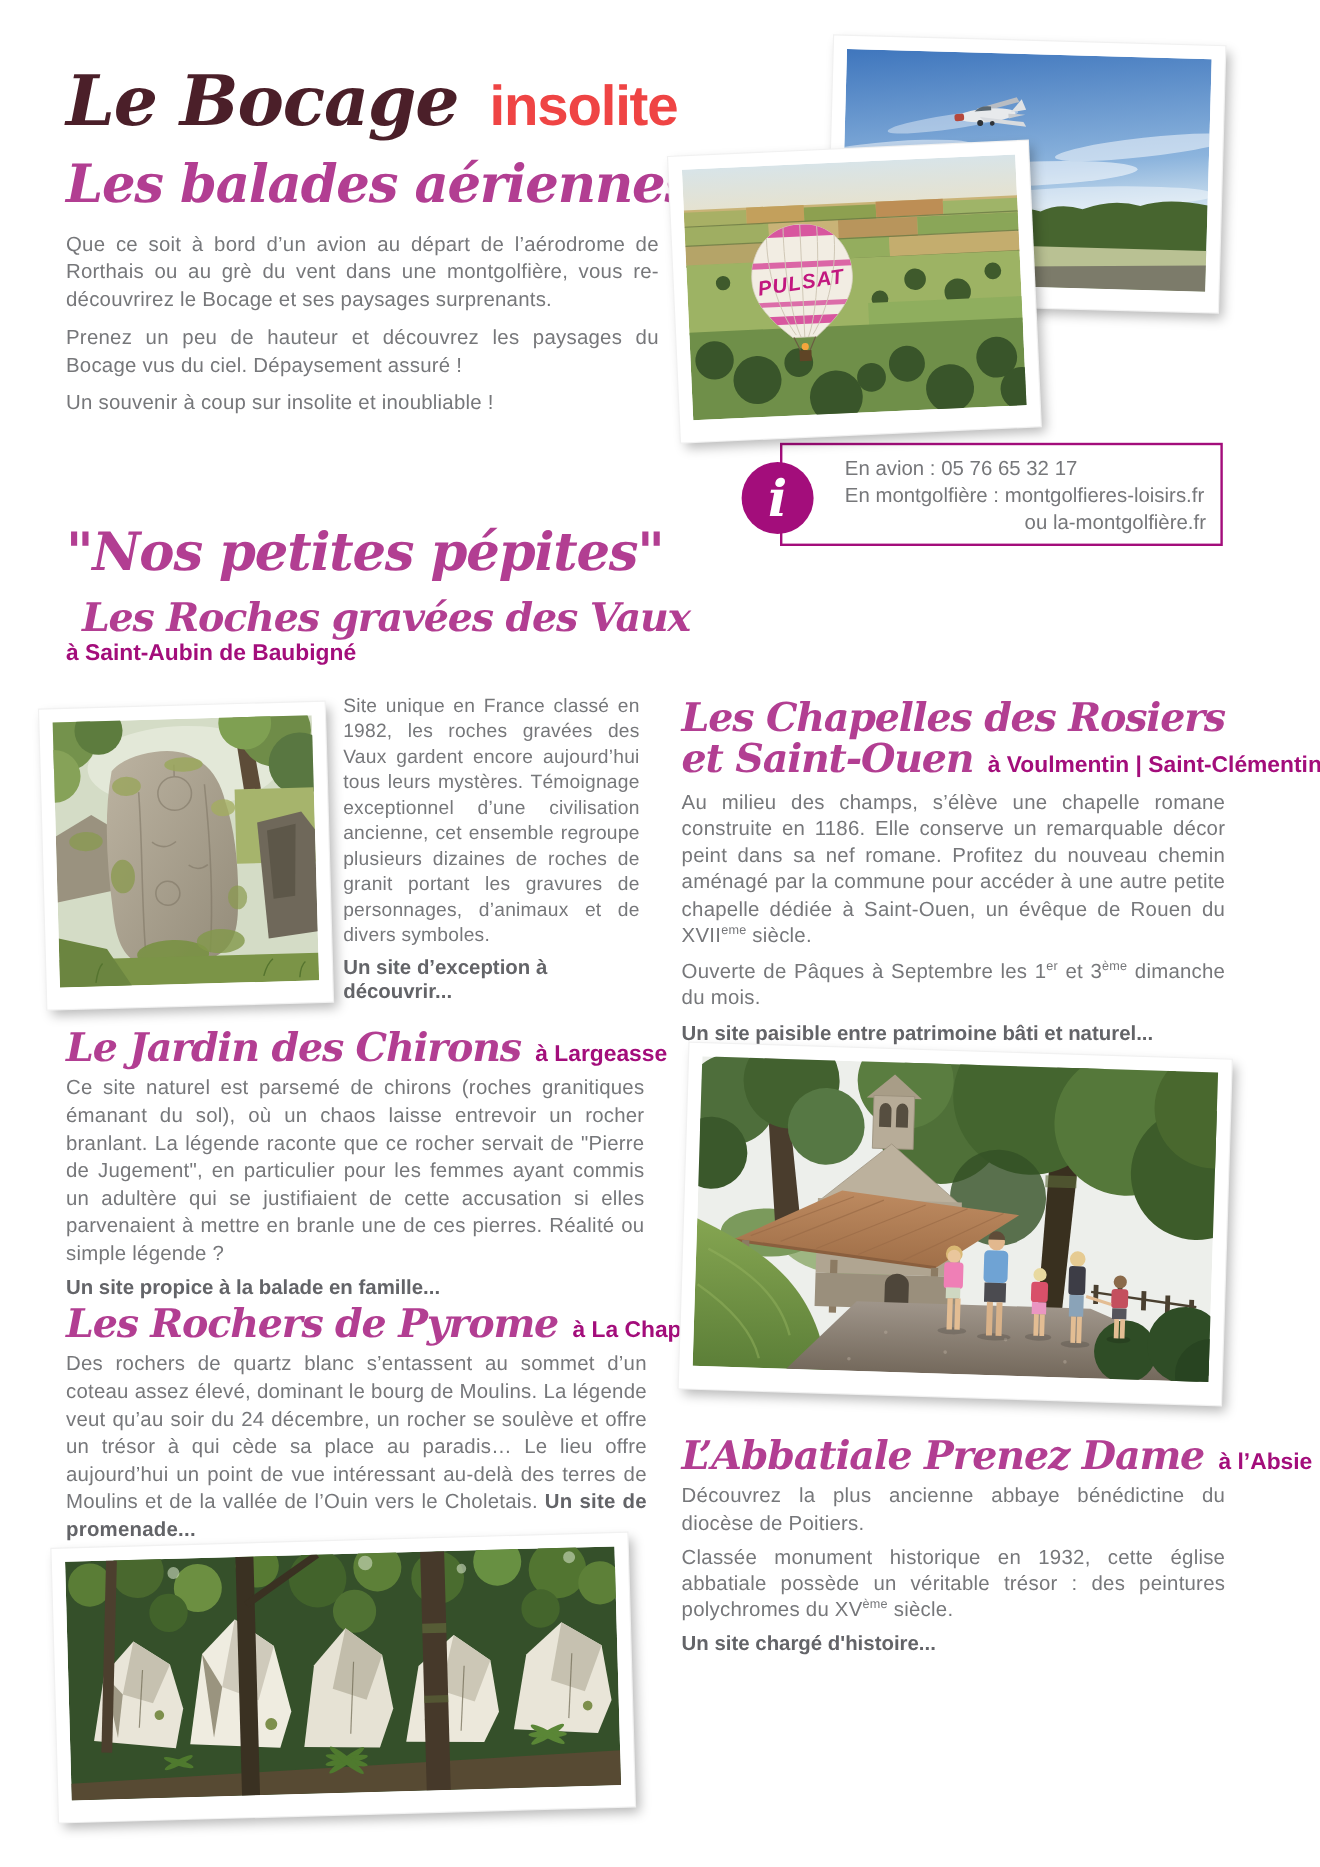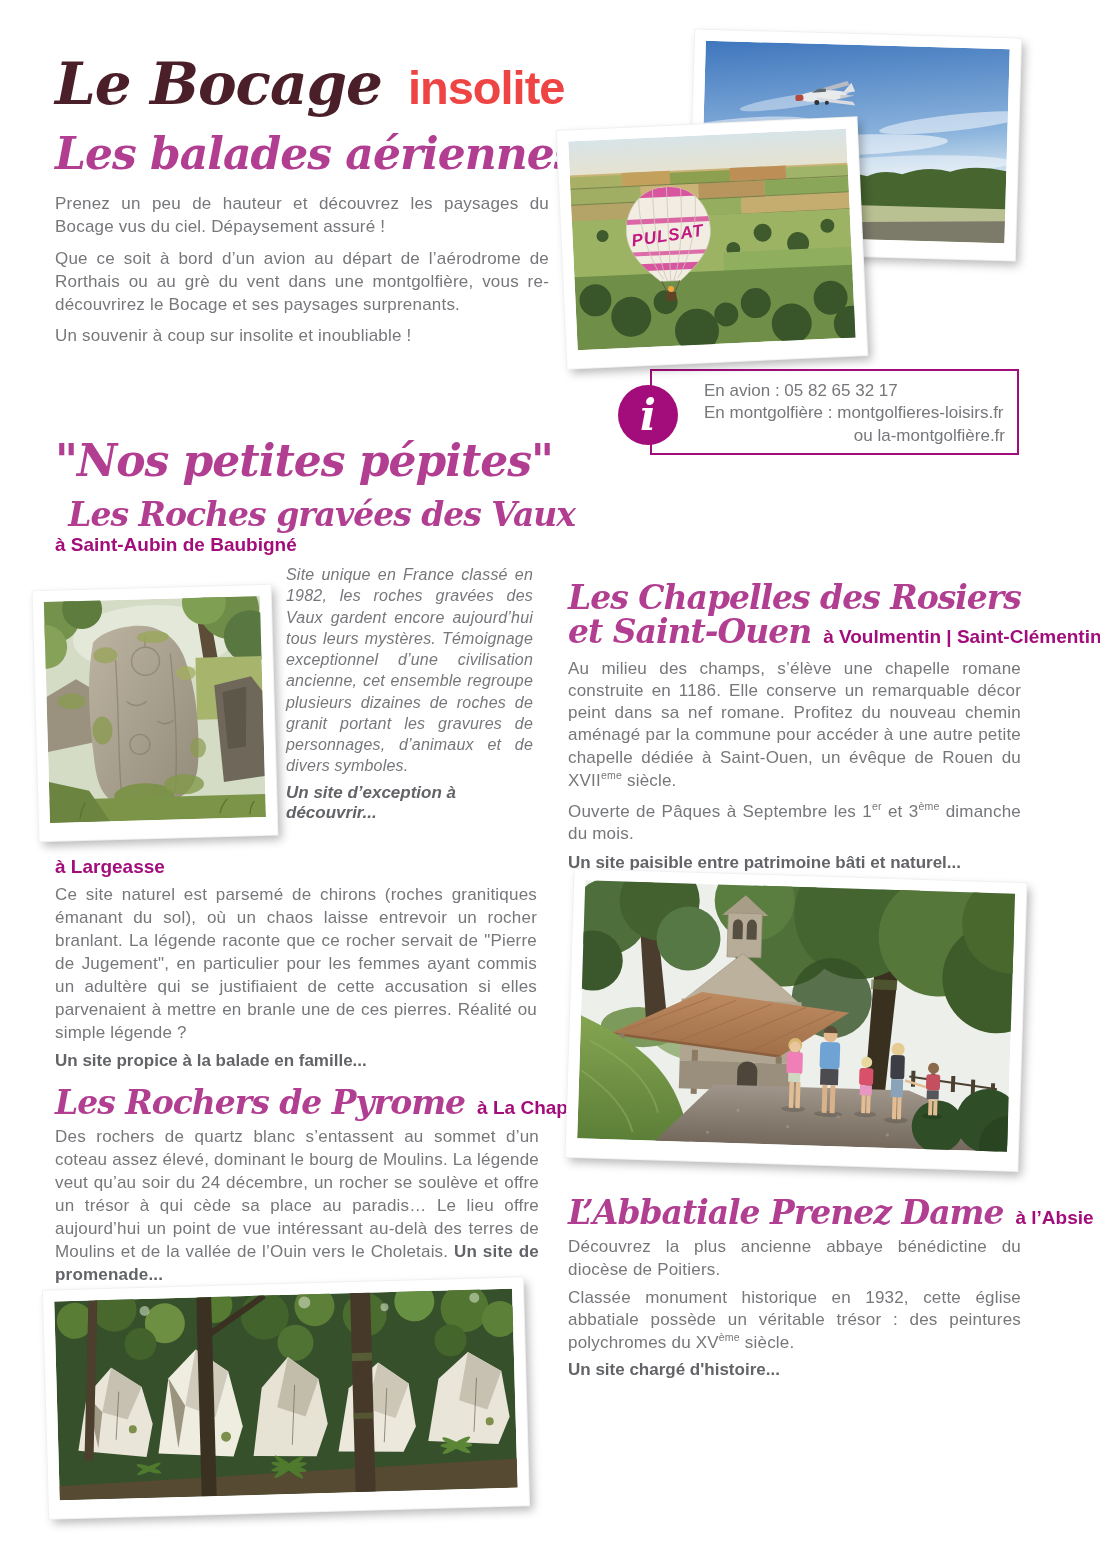--- a/index.html
+++ b/index.html
@@ -41,22 +41,22 @@
 
 <div id="page">
 
   <div class="abs" style="left:55px;top:54px;width:494px;">
     <div class="hrow">
       <span class="script title-script">Le Bocage</span>
       <span class="title-bold">insolite</span>
     </div>
     <div class="script h-big mt16">Les balades aériennes</div>
     <div class="body-txt mt16">
+      <p>Que ce soit à bord d’un avion au départ de l’aérodrome de Rorthais ou au grè du vent dans une montgolfière, vous re-découvrirez le Bocage et ses paysages surprenants.</p>
       <p>Prenez un peu de hauteur et découvrez les paysages du Bocage vus du ciel. Dépaysement assuré !</p>
-      <p>Que ce soit à bord d’un avion au départ de l’aérodrome de Rorthais ou au grè du vent dans une montgolfière, vous re-découvrirez le Bocage et ses paysages surprenants.</p>
       <p>Un souvenir à coup sur insolite et inoubliable !</p>
     </div>
   </div>
 
   <figure class="polaroid" style="left:692px;top:34px;width:304px;height:194px;transform:rotate(1.6deg);padding-bottom:17px;z-index:1;margin:0;">
     <svg width="304" height="194" viewBox="0 0 304 194">
       <defs>
         <linearGradient id="sky" x1="0" y1="0" x2="0.15" y2="1">
           <stop offset="0" stop-color="#3f76bd"></stop>
             <stop offset="0.55" stop-color="#8cb4dd"></stop>
@@ -164,21 +164,21 @@
         <line x1="-9" y1="36" x2="-4" y2="47" stroke="#6b5b43" stroke-width="1"></line>
         <line x1="9" y1="36" x2="4" y2="47" stroke="#6b5b43" stroke-width="1"></line>
         <circle cx="0" cy="44" r="3" fill="#f5a53c"></circle>
         <rect x="-5" y="47" width="10" height="9" fill="#5f4526"></rect>
       </g>
     </svg>
   </figure>
 
   <div class="abs info" style="left:650px;top:369px;width:365px;height:82px;z-index:1;">
     <div class="info-inner">
-      <div>En avion : 05 82 65 32 17</div>
+      <div>En avion : 05 76 65 32 17</div>
       <div><span>En montgolfière : </span><span class="url">montgolfieres-loisirs.fr</span></div>
       <div class="info-l3"><span>ou </span> <span class="url">la-montgolfière.fr</span></div>
     </div>
   </div>
   <div class="info-circle abs" style="left:618px;top:385px;z-index:2;">
     <span>i</span>
   </div>
 
   <div class="abs" style="left:55px;top:438px;width:520px;">
     <div class="script h-big">"Nos petites pépites"</div>
@@ -232,27 +232,28 @@
       <rect y="198" width="216" height="23" fill="#7b9447"></rect>
       <polygon points="0,180 40,190 60,221 0,221" fill="#6b8540"></polygon>
       <g stroke="#55742f" stroke-width="1.2">
         <path d="M30,218 q2,-12 6,-16" fill="none"></path>
           <path d="M170,216 q3,-10 8,-14" fill="none"></path>
           <path d="M200,218 q1,-10 5,-13" fill="none"></path>
       </g>
     </svg>
   </figure>
 
-  <div class="abs" style="left:286px;top:564px;width:247px;font-style:italic;">
+  <div class="abs" style="left:286px;top:578px;width:247px;">
     <div class="body-txt body-sm">Site unique en France classé en 1982, les roches gravées des Vaux gardent encore aujourd’hui tous leurs mystères. Témoignage exceptionnel d’une civilisation ancienne, cet ensemble regroupe plusieurs dizaines de roches de granit portant les gravures de personnages, d’animaux et de divers symboles.</div>
     <div class="tagline mt6">Un site d’exception à découvrir...</div>
   </div>
 
   <div class="abs" style="left:55px;top:856px;width:482px;">
     <div class="hrow">
+      <span class="script h-sub">Le Jardin des Chirons</span>
       <span class="loc">à Largeasse</span>
     </div>
     <div class="body-txt mt6">Ce site naturel est parsemé de chirons (roches granitiques émanant du sol), où un chaos laisse entrevoir un rocher branlant. La légende raconte que ce rocher servait de "Pierre de Jugement", en particulier pour les femmes ayant commis un adultère qui se justifiaient de cette accusation si elles parvenaient à mettre en branle une de ces pierres. Réalité ou simple légende ?</div>
     <div class="tagline mt6">Un site propice à la balade en famille...</div>
   </div>
 
   <div class="abs" style="left:55px;top:1086px;width:484px;">
     <div class="hrow">
       <span class="script h-sub">Les Rochers de Pyrome</span>
       <span class="loc">à La Chapelle Largeau</span>

